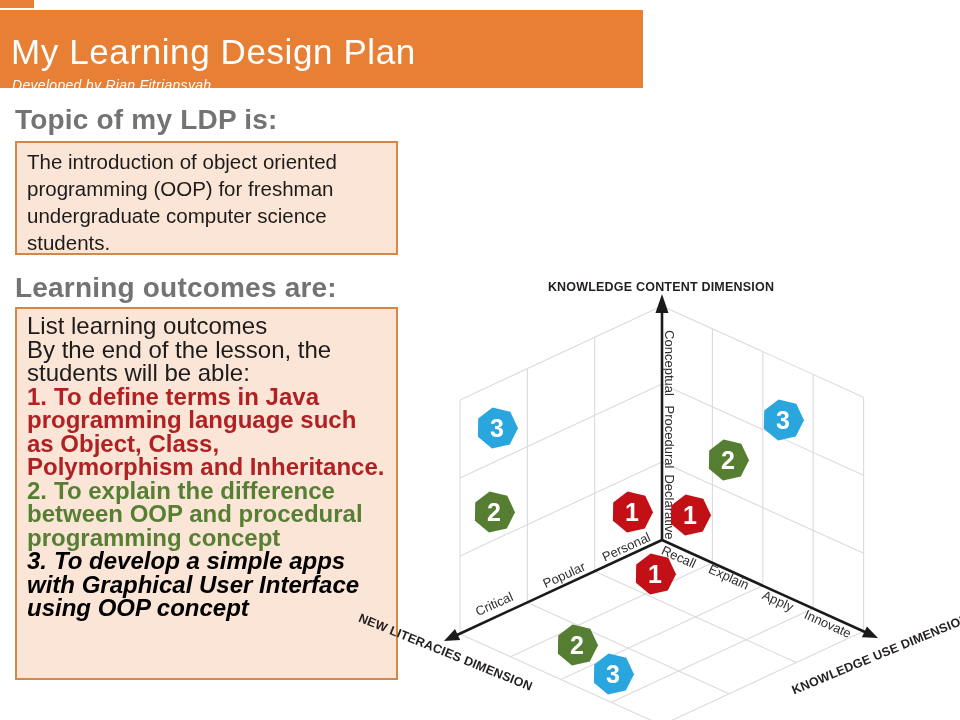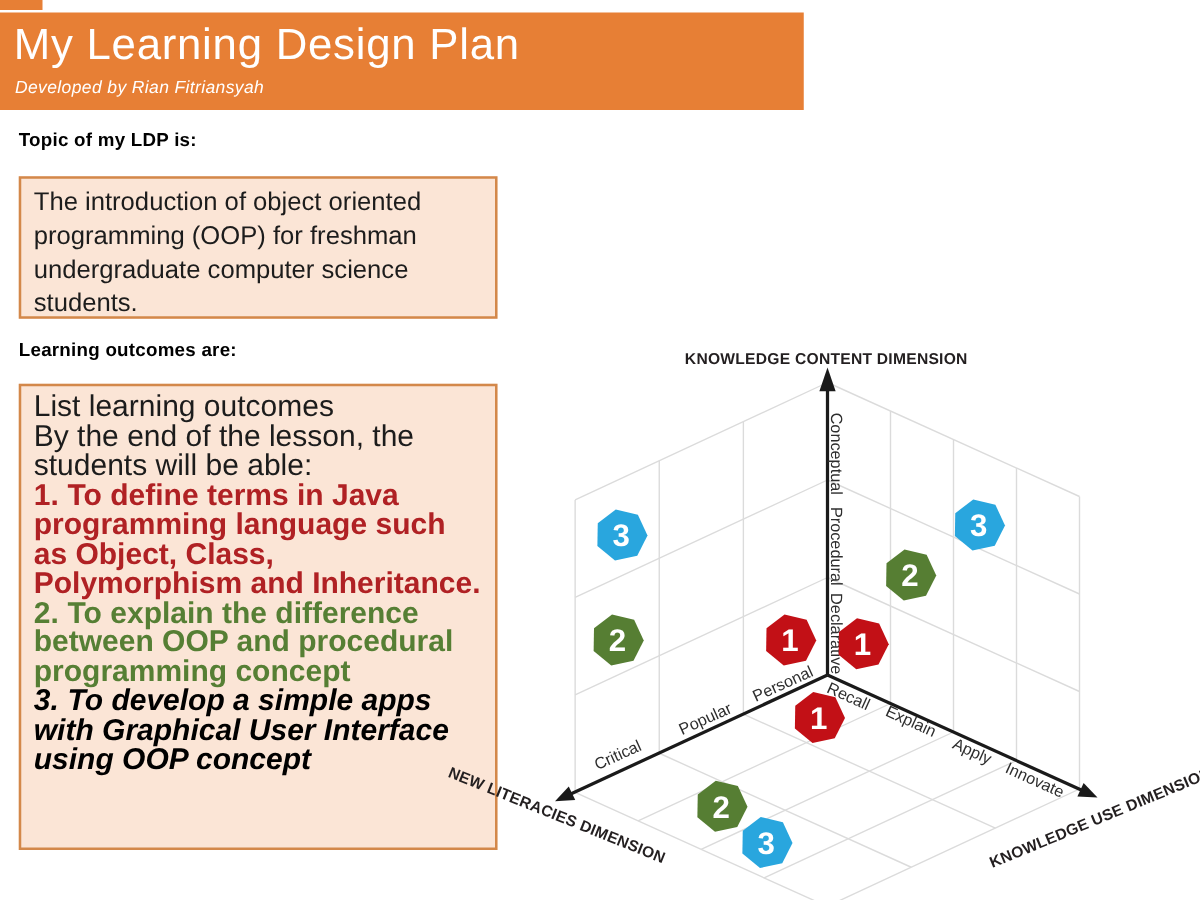--- a/index.html
+++ b/index.html
@@ -1,24 +1,24 @@
 <!DOCTYPE html>
 <html><head>
 <meta charset="utf-8">
 <style>
   html,body{margin:0;padding:0;background:#fff;}
   .slide{position:relative;width:960px;height:720px;background:#ffffff;overflow:hidden;
          font-family:"Liberation Sans",sans-serif;}
   .corner-chip{position:absolute;left:0;top:0;width:34px;height:8px;background:#E77F35;}
   .banner{position:absolute;left:0;top:10px;width:643px;height:78px;background:#E77F35;
-          color:#ffffff;box-sizing:border-box;padding:6px 0 0 11px;}
+          color:#ffffff;box-sizing:border-box;padding:22px 0 0 11px;}
   .banner h1{margin:0;font-size:35px;font-weight:400;letter-spacing:0.6px;line-height:40px;}
   .banner .subtitle{margin:5px 0 0 1px;font-style:italic;font-size:14px;letter-spacing:0.3px;}
-  .sec-heading{position:absolute;left:15px;margin:0;font-size:15px;font-weight:700;
-               color:#000000;letter-spacing:0.2px;}
+  .sec-heading{position:absolute;left:15px;margin:0;font-size:28px;font-weight:700;
+               color:#737373;letter-spacing:0.2px;}
   .heading-topic{top:104px;}
   .heading-outcomes{top:272px;}
   .box{position:absolute;left:15px;width:383px;background:#FBE5D6;border:2px solid #D3884A;
        box-sizing:border-box;color:#1c1c1c;}
   .topic-box{top:141px;height:114px;padding:5px 10px;font-size:20.5px;line-height:27px;}
   .topic-box p{margin:0;}
   .outcomes-box{top:307px;height:373px;padding:5px 10px;font-size:24px;line-height:23.5px;}
   .outcomes-box p{margin:0;}
   .note{margin-bottom:23px;}
   .item{font-weight:700;}

